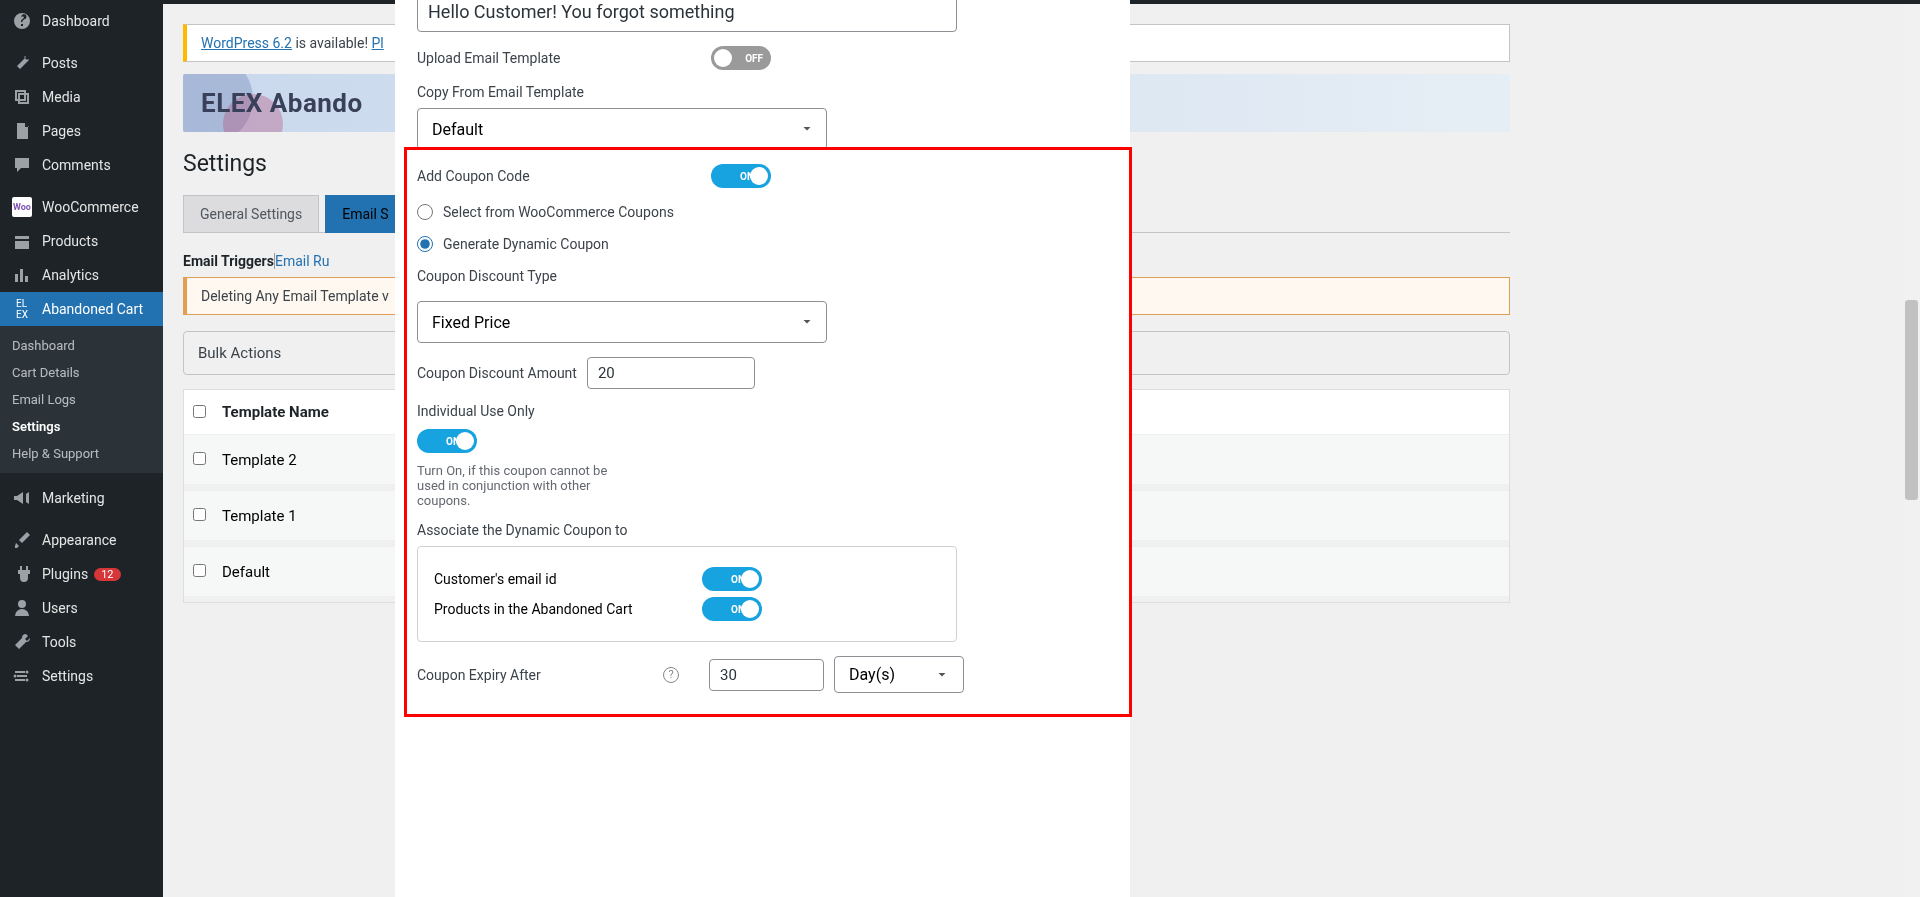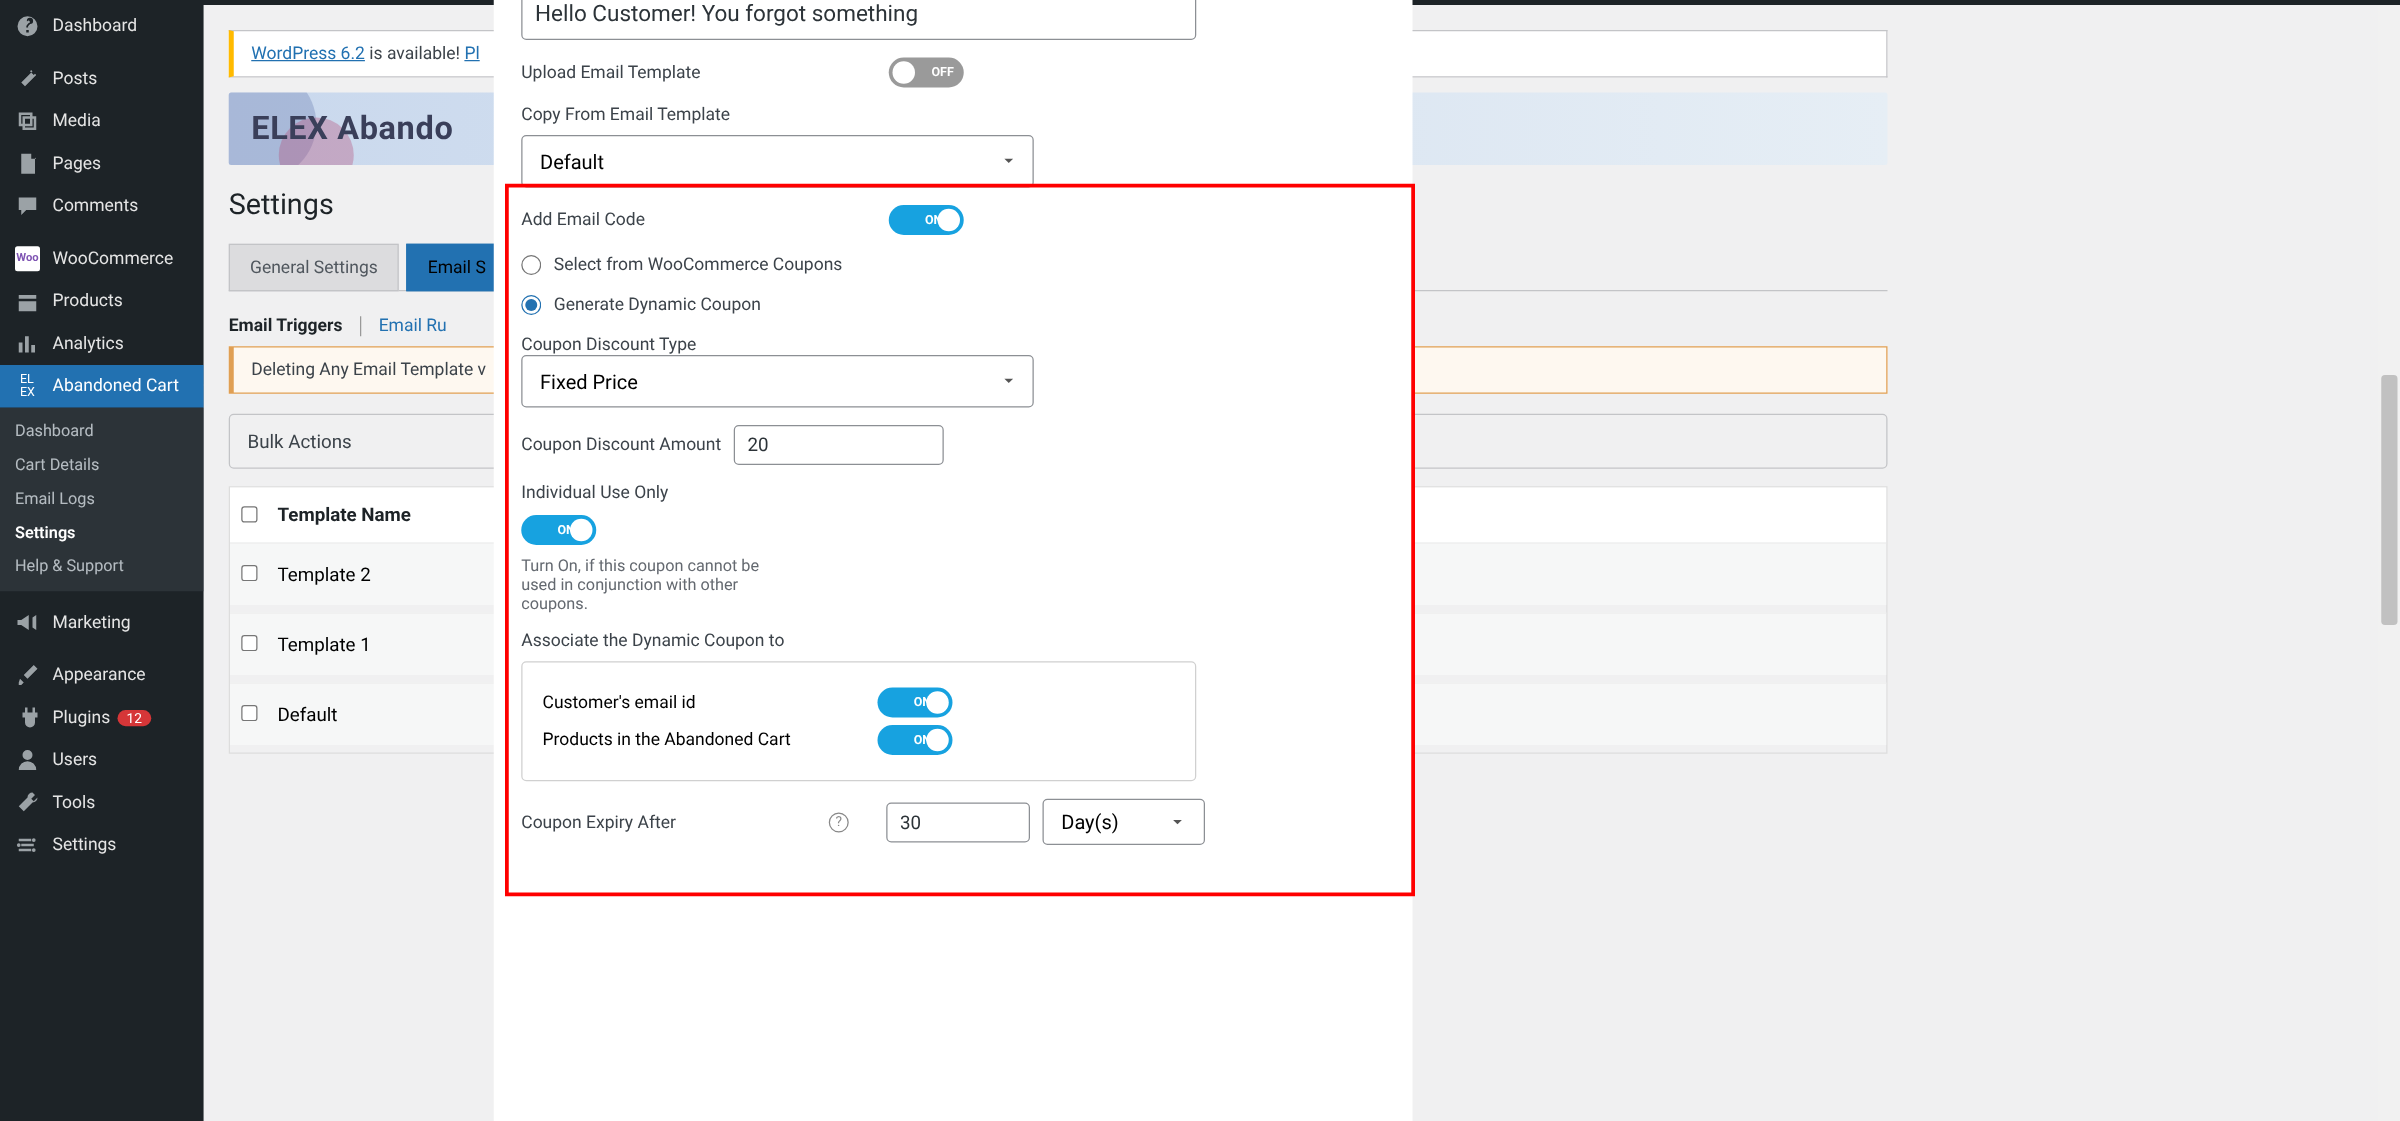--- a/index.html
+++ b/index.html
@@ -28,21 +28,21 @@
 .banner .circ { position:absolute; width:90px;height:90px;border-radius:50%;background:#6b7db3;opacity:.35;left:-20px;top:-20px;}
 .banner .circ2{ position:absolute; width:60px;height:60px;border-radius:50%;background:#b54c77;opacity:.35;left:40px;top:20px;}
 
 h1.settings { font-size: 23px; font-weight: 400; color: #1d2327; margin: 6px 0 18px; }
 
 .tabs { display: flex; border-bottom: 1px solid #c3c4c7; }
 .tabs .tab { padding: 10px 16px; background: #dcdcde; border: 1px solid #c3c4c7; margin-right: 6px; margin-bottom: -1px; font-size: 14px; color: #50575e; cursor: pointer; }
 .tabs .tab.active { background: #2271b1; color: #000000; border-color: #2271b1; font-weight: 400; }
 
 .subtabs { display: flex; margin: 20px 0 6px; font-size: 14px; color: #2271b1; }
-.subtabs span { padding: 0 14px; border-right: 1px solid #999; cursor: pointer; }
+.subtabs span { padding: 0 0; border-right: 1px solid #999; cursor: pointer; }
 .subtabs span:first-child { padding-left: 0; font-weight: 700; color: #1d2327; }
 .subtabs span:last-child { border: none; }
 
 .warn { background: #fef8f0; border: 1px solid #e09f53; border-left: 4px solid #e09f53; padding: 10px 14px; margin: 8px 0 16px; font-size: 14px; color: #3c434a; }
 
 .bulk { display:flex; align-items:center; height:44px; border:1px solid #c3c4c7; border-radius:4px; padding:0 14px; font-size:15px; color:#3c434a; margin-bottom:14px;}
 
 .table { border:1px solid #ddd; }
 .table .thead { display:flex; align-items:center; height:44px; background:#fff;}
 .table .thead .cb { width:30px; text-align:center;}
@@ -279,41 +279,41 @@
     <div class="flabel" style="margin-bottom:8px;">Copy From Email Template</div>
     <div class="selbig" style="border:1px solid #8c8f94;border-radius:4px;padding:10px 14px;display:flex;align-items:center;justify-content:space-between;">
       <span>Default</span>
       <span class="chev"><svg width="14" height="14" viewBox="0 0 20 20" fill="#555">
             <path d="M5 7l5 5 5-5z"></path>
           </svg></span>
     </div>
   </div>
 
   <div class="field inline">
-    <span class="flabel" style="width:284px;">Add Email Code</span>
+    <span class="flabel" style="width:284px;">Add Coupon Code</span>
     <span class="toggle on">
         <span class="knob"></span>
         <span class="txt">ON</span>
       </span>
   </div>
 
   <div class="radiogrp">
     <label>
         <input type="radio" name="csrc" style="">
         <span>Select from WooCommerce Coupons</span>
       </label>
     <label>
         <input type="radio" name="csrc" checked="" style="">
         <span>Generate Dynamic Coupon</span>
       </label>
   </div>
 
 
   <div class="field">
-    <div class="flabel" style="margin-bottom:0;">Coupon Discount Type</div>
+    <div class="flabel" style="margin-bottom:17px;">Coupon Discount Type</div>
     <div class="selbig" style="border:1px solid #8c8f94;border-radius:4px;padding:10px 14px;display:flex;align-items:center;justify-content:space-between;">
       <span>Fixed Price</span>
       <span class="chev"><svg width="14" height="14" viewBox="0 0 20 20" fill="#555">
             <path d="M5 7l5 5 5-5z"></path>
           </svg></span>
     </div>
   </div>
 
   <div class="field inline">
     <span class="flabel">Coupon Discount Amount</span>

